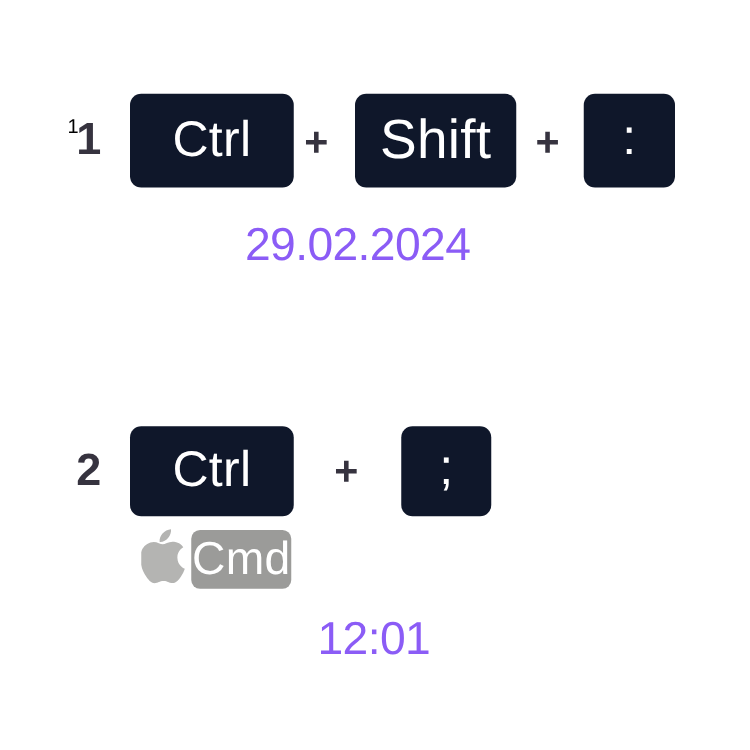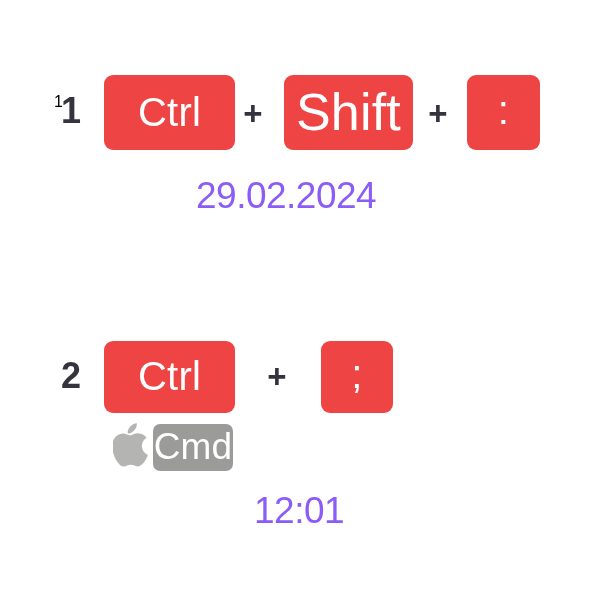--- a/index.html
+++ b/index.html
@@ -43,21 +43,21 @@
     justify-content: center;
     border-radius: 9px;
     color: #ffffff;
     font-family: "Liberation Sans", sans-serif;
     font-weight: 400;
     line-height: 1;
     letter-spacing: 0.2px;
     box-sizing: border-box;
     -webkit-font-smoothing: antialiased;
   }
-  .key-blue { background: #ef4444; }
+  .key-blue { background: #0f172a; }
   .key-gray { background: #9b9b99; border-radius: 7px; }
 
   .key-label {
     display: block;
     transform: translateY(-1px);
   }
   .key-punct {
     display: block;
     transform: translateY(-3px);
   }
@@ -100,21 +100,21 @@
 
   <div class="abs" style="left:54px; top:93px;">1</div>
   <span class="abs step-num" style="left:54px; top:93px; width:34px;">1</span>
 
   <div class="abs key key-blue" style="left:104px; top:75px; width:131px; height:75px; font-size:40px;">
     <span class="key-label">Ctrl</span>
   </div>
 
   <span class="abs plus" style="left:238px; top:97px;">+</span>
 
-  <div class="abs key key-blue" style="left:284px; top:75px; width:129px; height:75px; font-size:52px;">
+  <div class="abs key key-blue" style="left:284px; top:75px; width:129px; height:75px; font-size:44px;">
     <span class="key-label">Shift</span>
   </div>
 
   <span class="abs plus" style="left:423px; top:97px;">+</span>
 
   <div class="abs key key-blue" style="left:467px; top:75px; width:73px; height:75px; font-size:40px;">
     <span class="key-punct">:</span>
   </div>
 
   <span class="abs result" style="left:196px; top:177px;">29.02.2024</span>

